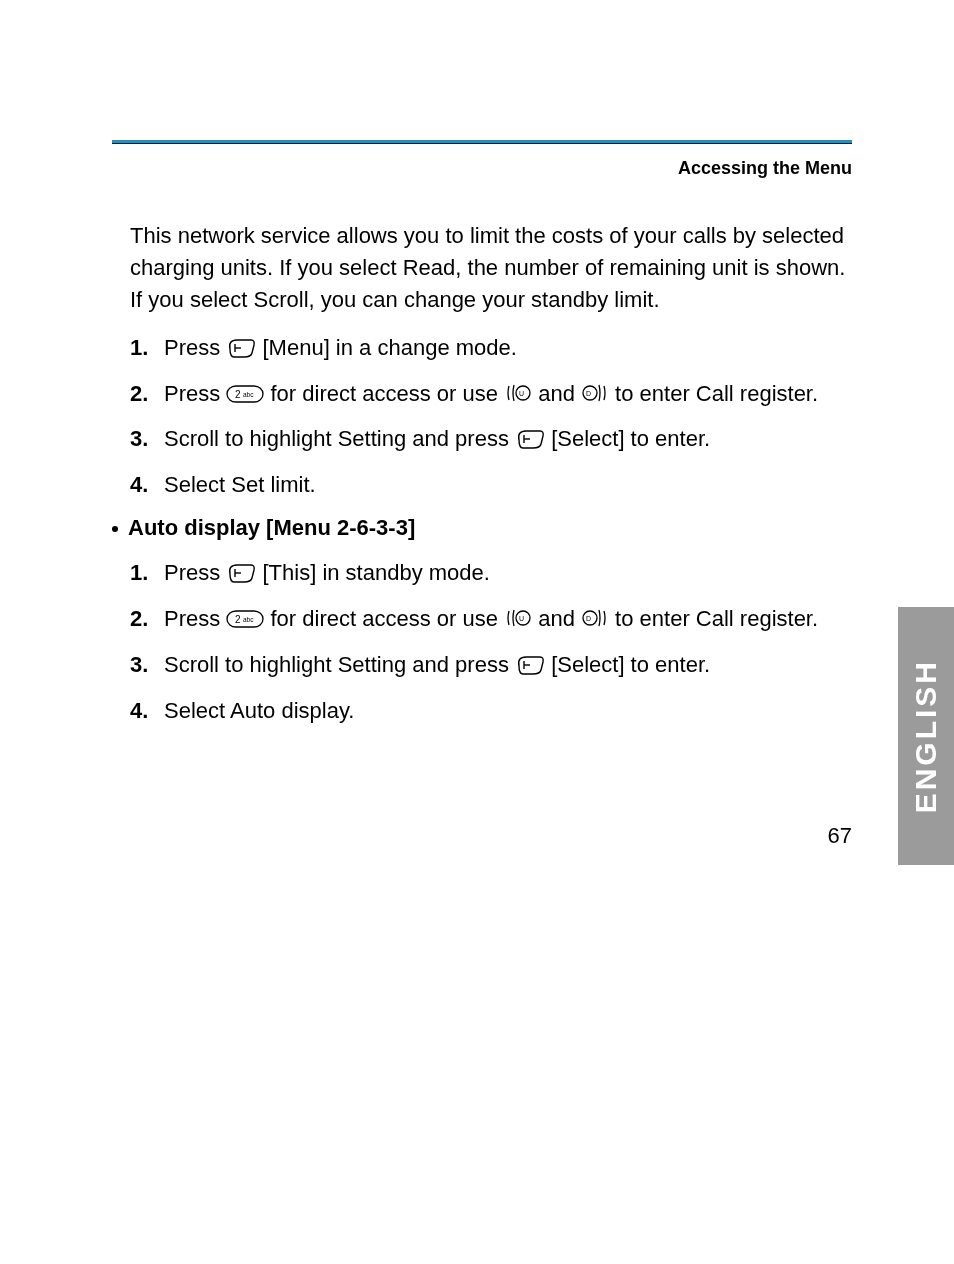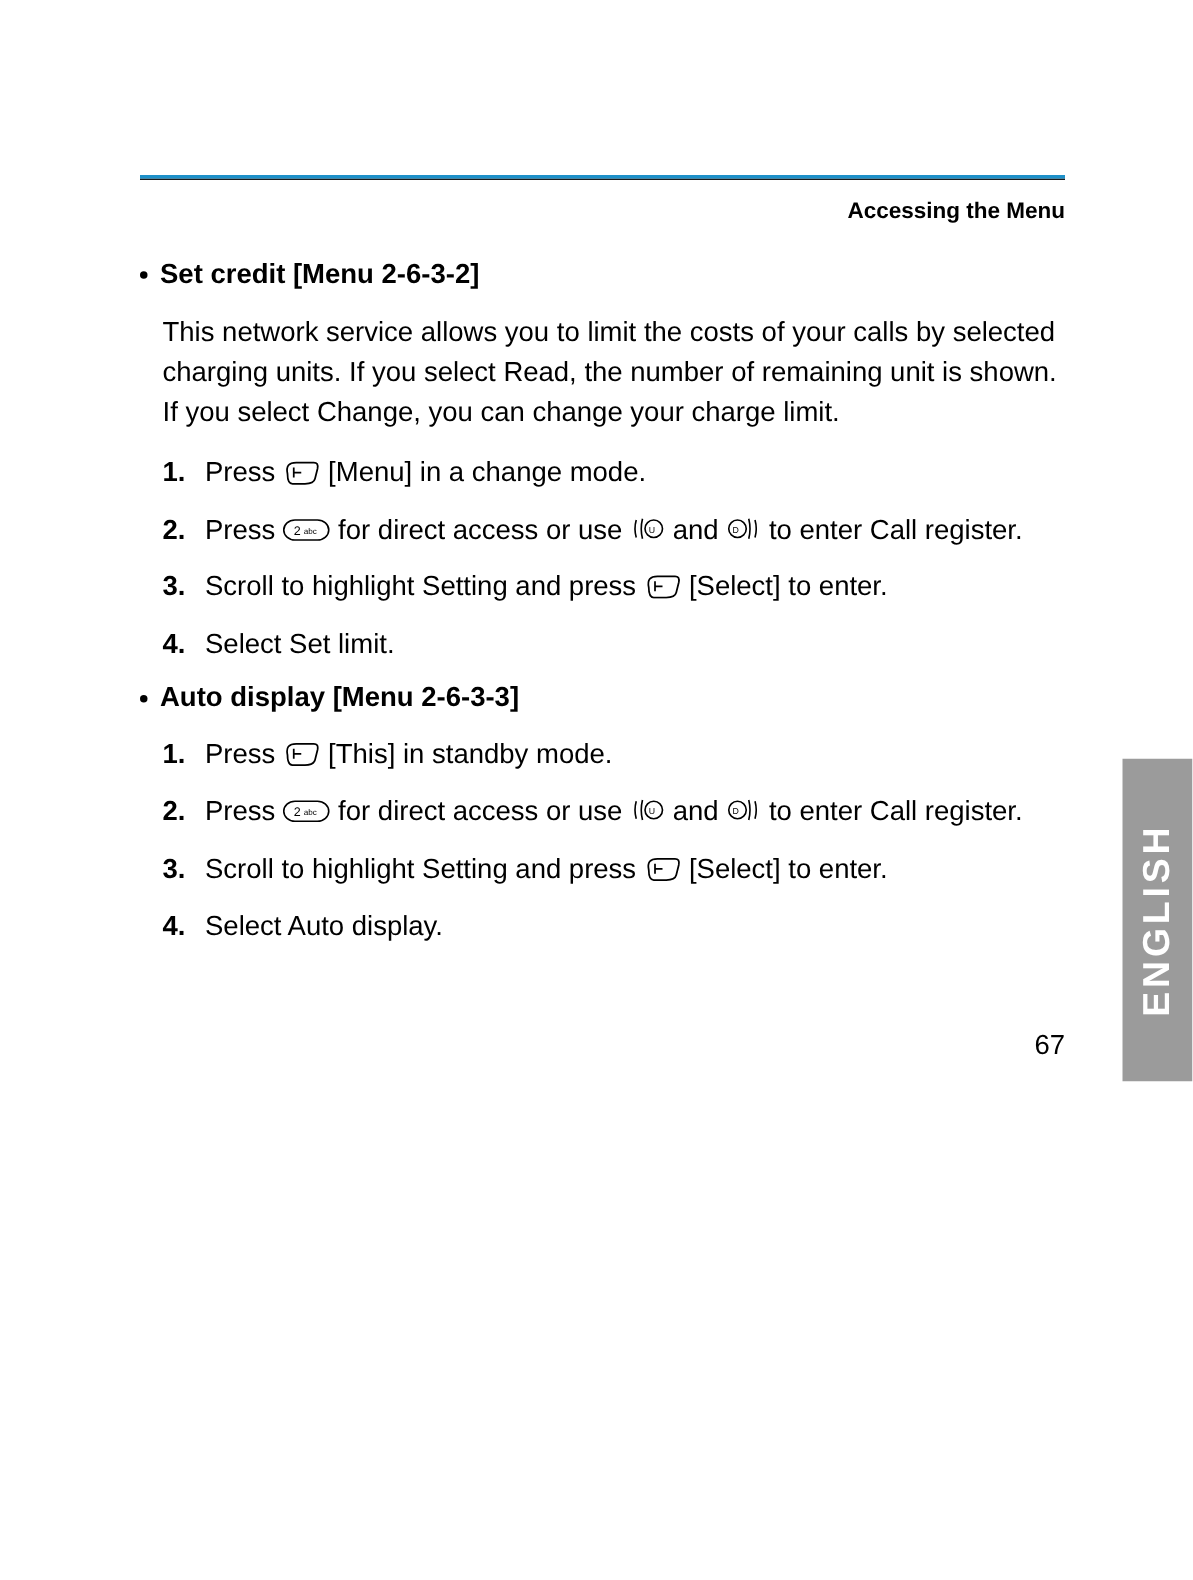--- a/index.html
+++ b/index.html
@@ -32,27 +32,23 @@
 </head>
 <body>
 
 <div class="page">
   <div class="top-rule-accent"></div>
   <div class="top-rule"></div>
   <div class="section-header">Accessing the Menu</div>
 
   <div class="content">
 
-    <div class="bullet-row">
-      <span class="bullet-dot"></span>
-      <span class="bullet-title">Set credit [Menu 2-6-3-2]</span>
-    </div>
 
     <p class="para">
-      <span>This network service allows you to limit the costs of your calls by selected charging units. If you select </span><span class="bold">Read</span><span>, the number of remaining unit is shown. If you select </span><span class="bold">Change</span><span>, you can change your charge limit.</span>
+      <span>This network service allows you to limit the costs of your calls by selected charging units. If you select </span><span class="bold">Read</span><span>, the number of remaining unit is shown. If you select </span><span class="bold">Scroll</span><span>, you can change your standby limit.</span>
     </p>
 
     <div class="step-list">
 
       <div class="step">
         <span class="step-num">1.</span>
         <span class="step-body">
           <span>Press </span>
           <span class="icon icon-softkey">
             <svg width="30" height="21" viewBox="0 0 30 21">

